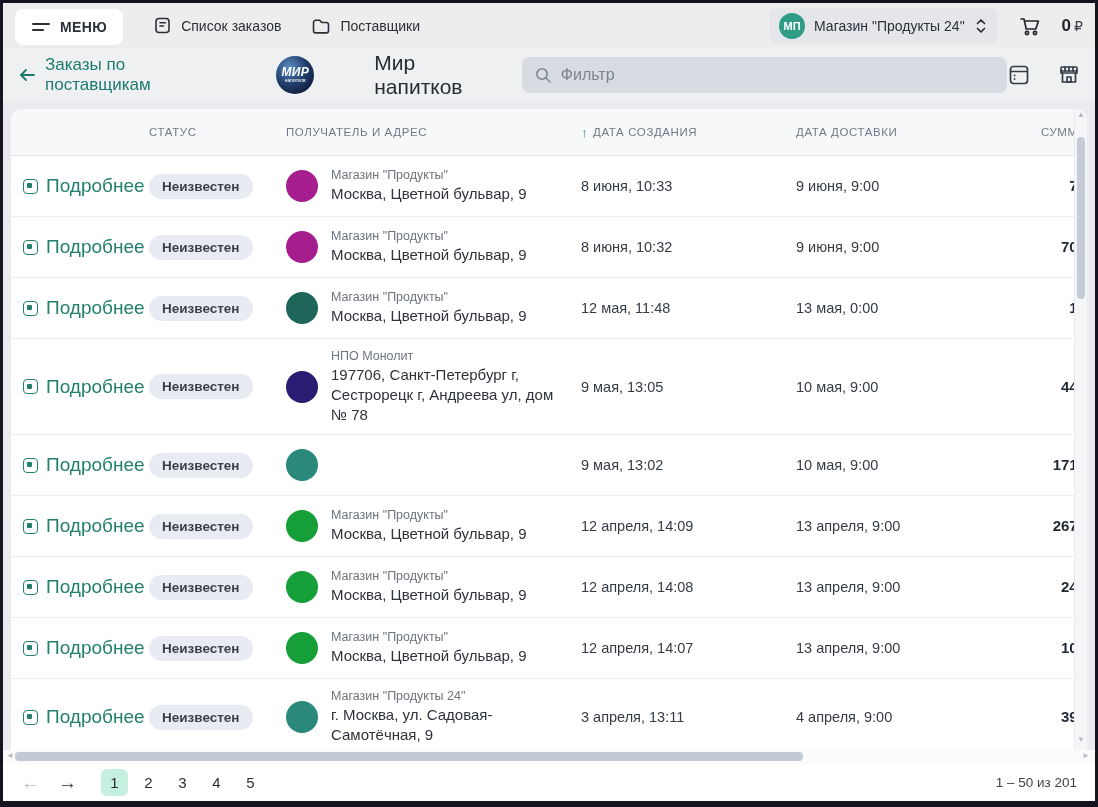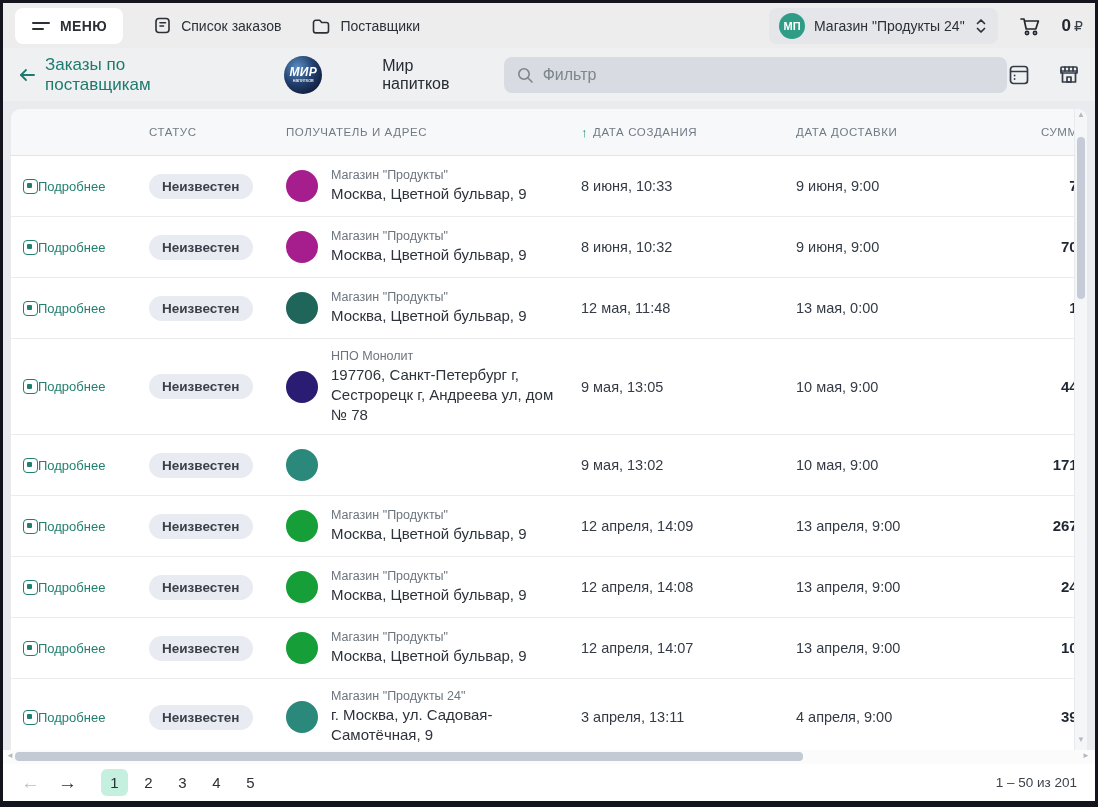--- a/index.html
+++ b/index.html
@@ -1,62 +1,62 @@
 <!DOCTYPE html>
 <html><head>
 <meta charset="utf-8">
 <style>
   * { box-sizing: border-box; margin: 0; padding: 0; }
   html,body { width:1098px; height:807px; }
   body { font-family: "Liberation Sans", "DejaVu Sans", sans-serif; background:#0f0f18; }
   .frame { width:1098px; height:807px; border:3px solid #14141f; border-bottom-width:6px; background:#fff; display:flex; flex-direction:column; overflow:hidden; }
 
   
-  .topbar { height:45px; background:#ededee; display:flex; align-items:center; padding:16px 12px; flex:0 0 auto; }
+  .topbar { height:45px; background:#ededee; display:flex; padding:6px 12px; flex:0 0 auto; }
   .menu-btn { background:#fff; border-radius:8px; height:36px; padding:0 16px; display:flex; align-items:center; gap:9px; cursor:pointer; }
   .menu-btn span { font-size:14px; font-weight:700; color:#2b3037; letter-spacing:.4px; }
   .top-link { display:flex; align-items:center; gap:9px; margin-left:30px; cursor:pointer; }
   .top-link span { font-size:14px; color:#2b3037; }
   .top-right { margin-left:auto; display:flex; align-items:center; gap:20px; }
   .store-pill { background:#e4e6ea; border-radius:8px; height:36px; display:flex; align-items:center; gap:9px; padding:0 10px; cursor:pointer; }
   .avatar { width:26px; height:26px; border-radius:50%; background:#2f9d85; color:#fff; font-size:11px; font-weight:700; display:flex; align-items:center; justify-content:center; }
   .store-pill .store-name { font-size:14px; color:#2b3037; }
   .cart-total { display:flex; align-items:baseline; gap:3px; }
   .cart-total .amt { font-size:17px; font-weight:700; color:#22272e; }
   .cart-total .cur { font-size:14px; color:#3a4048; }
 
   
   .toolbar { height:53px; background:#eef0f2; display:flex; align-items:center; padding:0 14px; flex:0 0 auto; }
   .back-group { display:flex; align-items:center; gap:8px; color:#1f7a6e; cursor:pointer; }
   .back-group .ttl { font-size:17px; color:#1f7a6e; }
   .logo { width:38px; height:38px; border-radius:50%; margin-left:56px; background:radial-gradient(circle at 35% 30%, #5a8fc0 0%, #22406f 45%, #0d1834 85%); display:flex; flex-direction:column; align-items:center; justify-content:center; color:#fff; flex:0 0 auto; }
   .logo .l1 { font-size:12px; font-weight:700; font-style:italic; line-height:11px; letter-spacing:.3px; }
   .logo .l2 { font-size:5px; line-height:5px; }
-  .supplier-name { font-size:16px; color:#272c33; margin-left:12px;padding-left:48px; }
+  .supplier-name { font-size:21px; color:#272c33; margin-left:12px;padding-left:48px; }
   .filter-wrap { margin-left:22px; width:520px; height:36px; background:#d8dce2; border-radius:8px; display:flex; align-items:center; gap:9px; padding:0 12px; }
   .filter-wrap input { border:none; outline:none; background:transparent; font-size:16px; color:#394049; width:100%; font-family:inherit; }
   .filter-wrap input::placeholder { color:#7d858d; }
   .toolbar-icons { margin-left:auto; display:flex; align-items:center; gap:26px; color:#353c46; }
   .toolbar-icons .tbi { cursor:pointer; display:flex; }
 
   
   .content { flex:1 1 auto; background:#e9ebee; padding:8px 8px 0 8px; overflow:hidden; }
   .card { background:#fff; border-radius:10px 10px 0 0; height:100%; overflow:hidden; position:relative; }
   .tbl { width:1125px; }
   .thead { display:flex; align-items:center; height:47px; background:#f7f8fa; border-bottom:1px solid #e3e4e8; }
   .th { font-size:11.5px; letter-spacing:.6px; color:#717a84; text-transform:uppercase; }
   .col-details { width:120px; padding-left:12px; flex:0 0 auto; }
   .col-status  { width:150px; padding-left:18px; flex:0 0 auto; }
   .col-recip   { width:290px; padding-left:5px; flex:0 0 auto; }
   .col-created { width:225px; padding-left:10px; flex:0 0 auto; display:flex; align-items:center; gap:5px; }
   .col-deliv   { width:190px; flex:0 0 auto; }
   .col-sum     { width:150px; padding-right:50px; text-align:right; flex:0 0 auto; }
   .sort-arrow { color:#259079; font-size:13px; }
   .row { display:flex; align-items:center; border-bottom:1px solid #ececec; min-height:61px; padding:10px 0; }
-  .details-link { display:flex; align-items:center; gap:0; color:#23806f; font-size:13px; cursor:pointer; }
+  .details-link { display:flex; align-items:center; gap:8px; color:#23806f; font-size:19px; cursor:pointer; }
   .details-ic { width:15px; height:15px; border:1.5px solid #23806f; border-radius:4px; position:relative; flex:0 0 auto; }
   .details-ic::after { content:""; position:absolute; left:2.5px; top:3.5px; width:5px; height:5px; background:#23806f; border-radius:1px; }
   .badge { display:inline-block; background:#e9ebf2; border-radius:13px; padding:5px 13px; font-size:13.5px; font-weight:700; color:#3a3f49; }
   .recip { display:flex; align-items:center; gap:13px; }
   .dot { width:32px; height:32px; border-radius:50%; flex:0 0 auto; }
   .recip-txt { width:240px; }
   .recip-name { font-size:12.5px; color:#6c747d; margin-bottom:2px; }
   .recip-addr { font-size:15px; color:#2e333b; line-height:1.32; }
   .cell-date { font-size:14.5px; color:#343b45; }
   .cell-sum { font-size:15px; font-weight:700; color:#1f2733; white-space:nowrap; }

